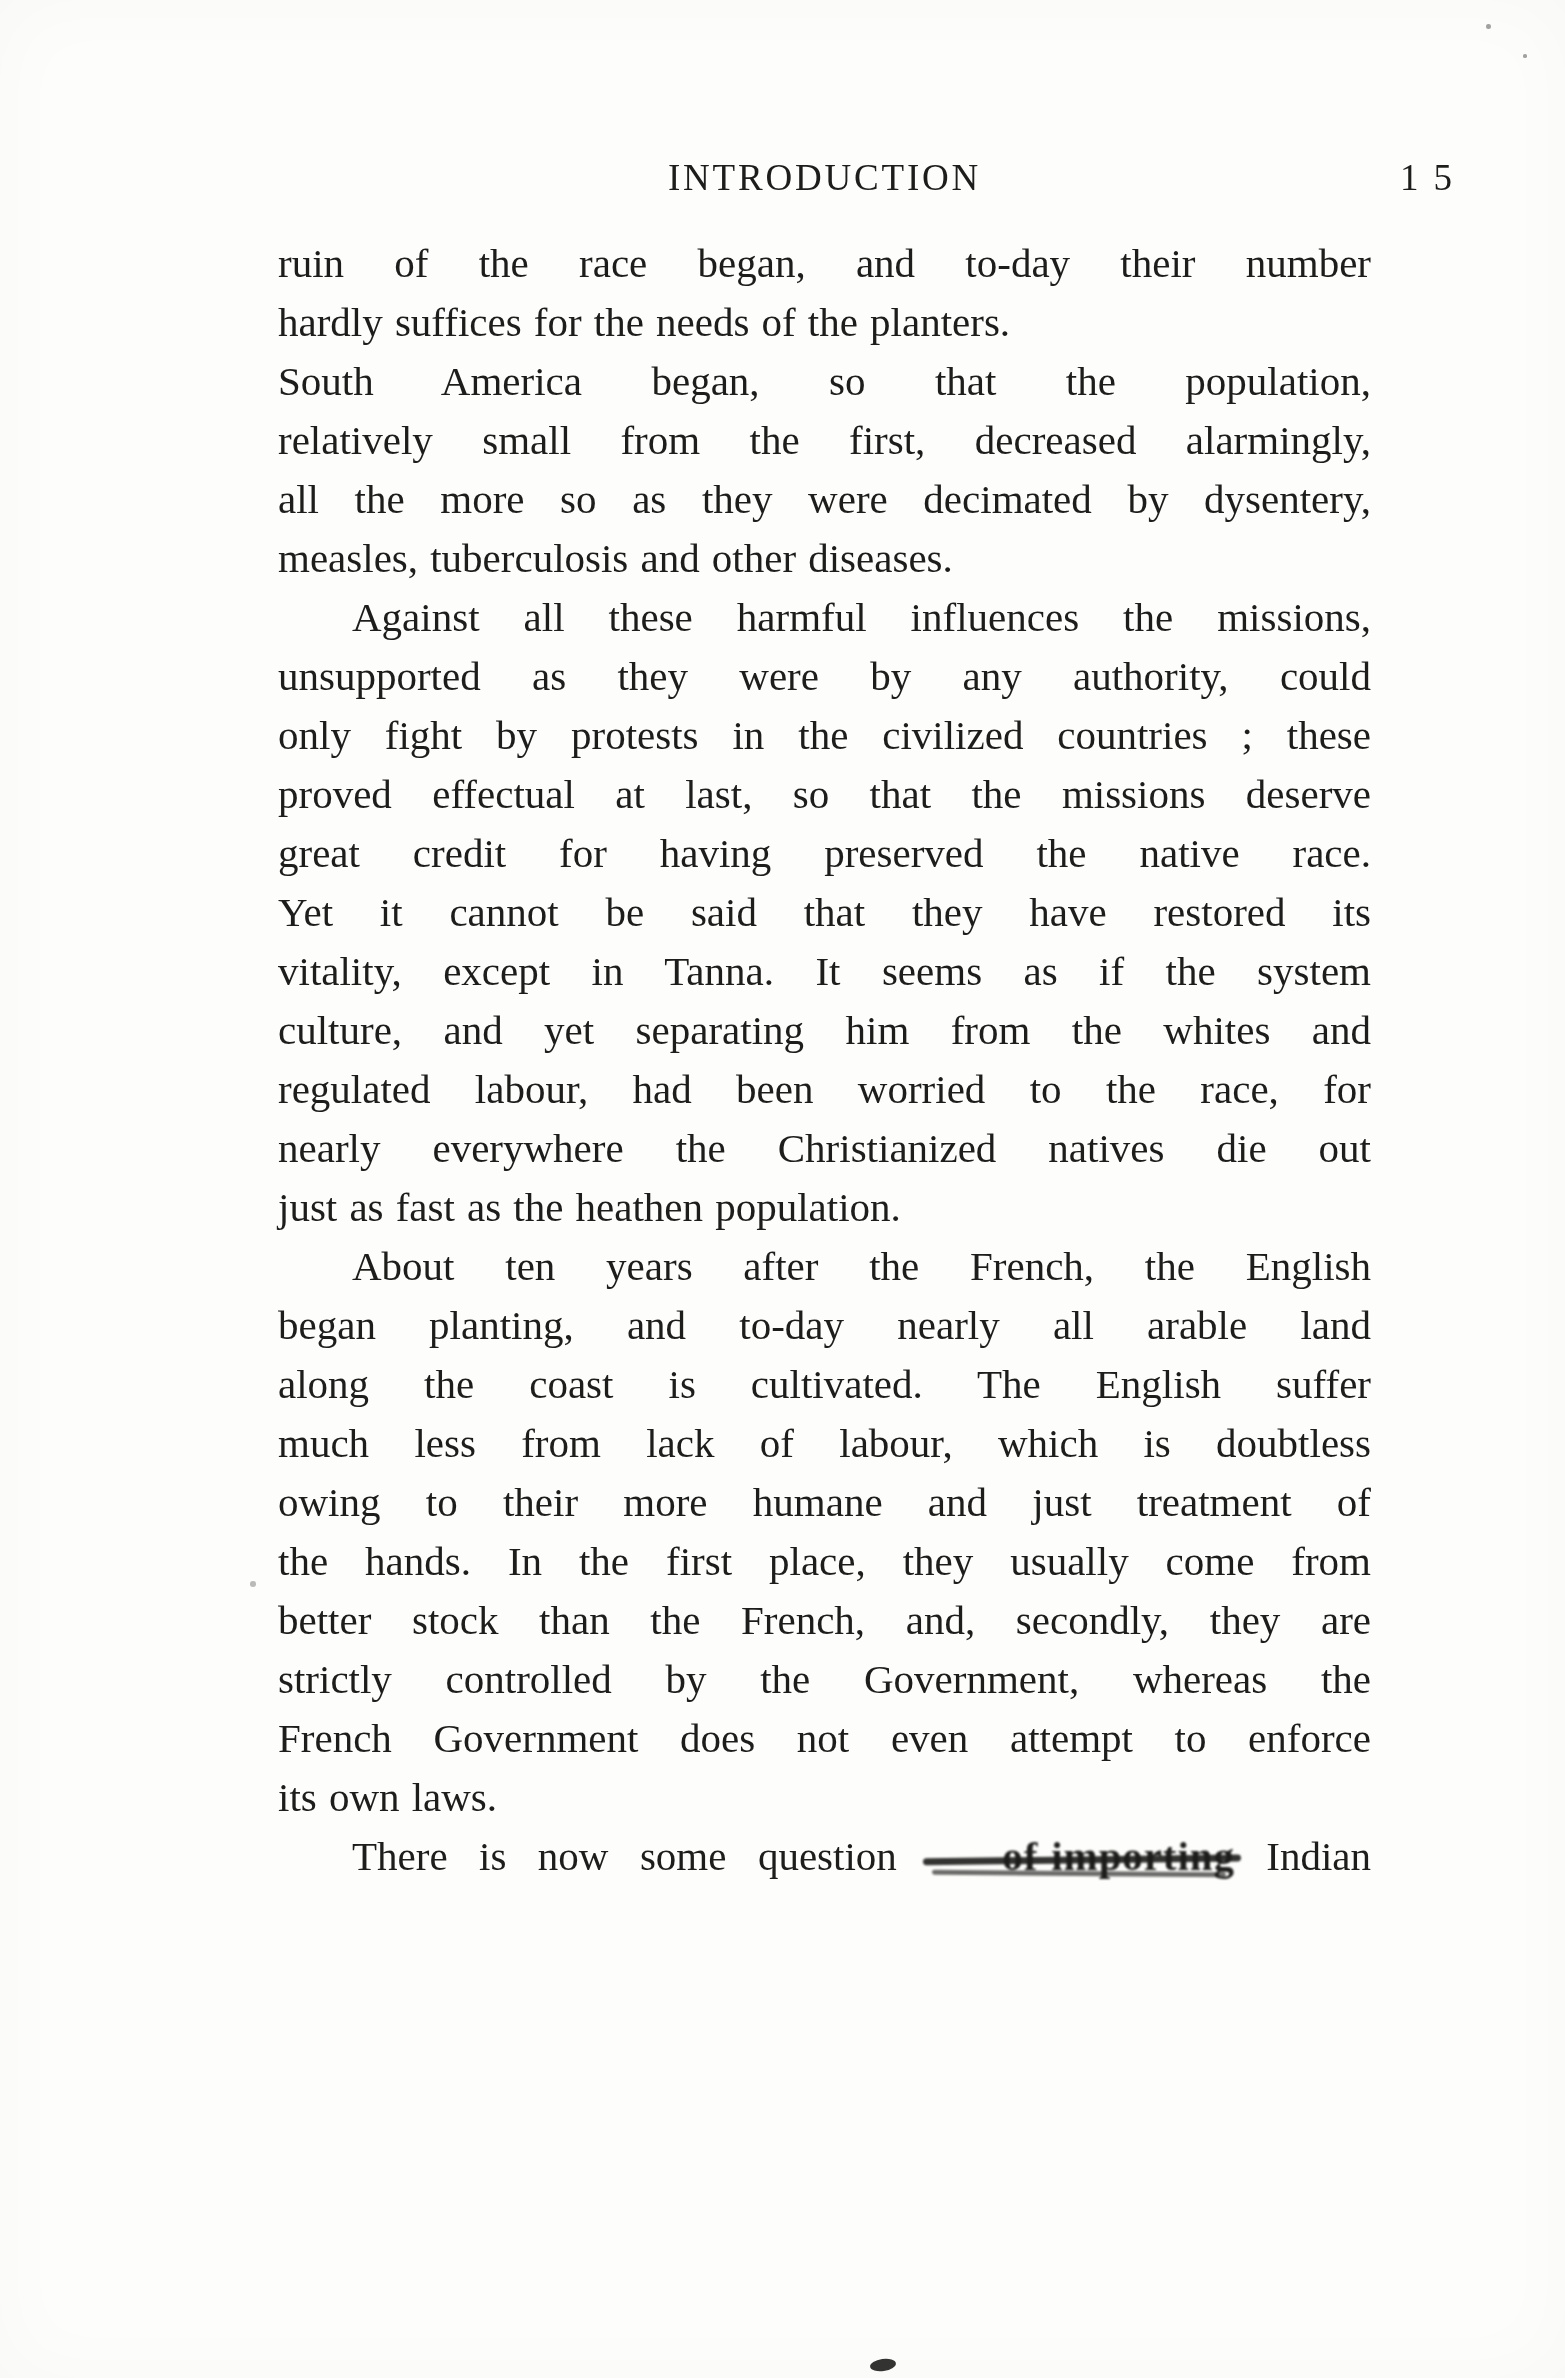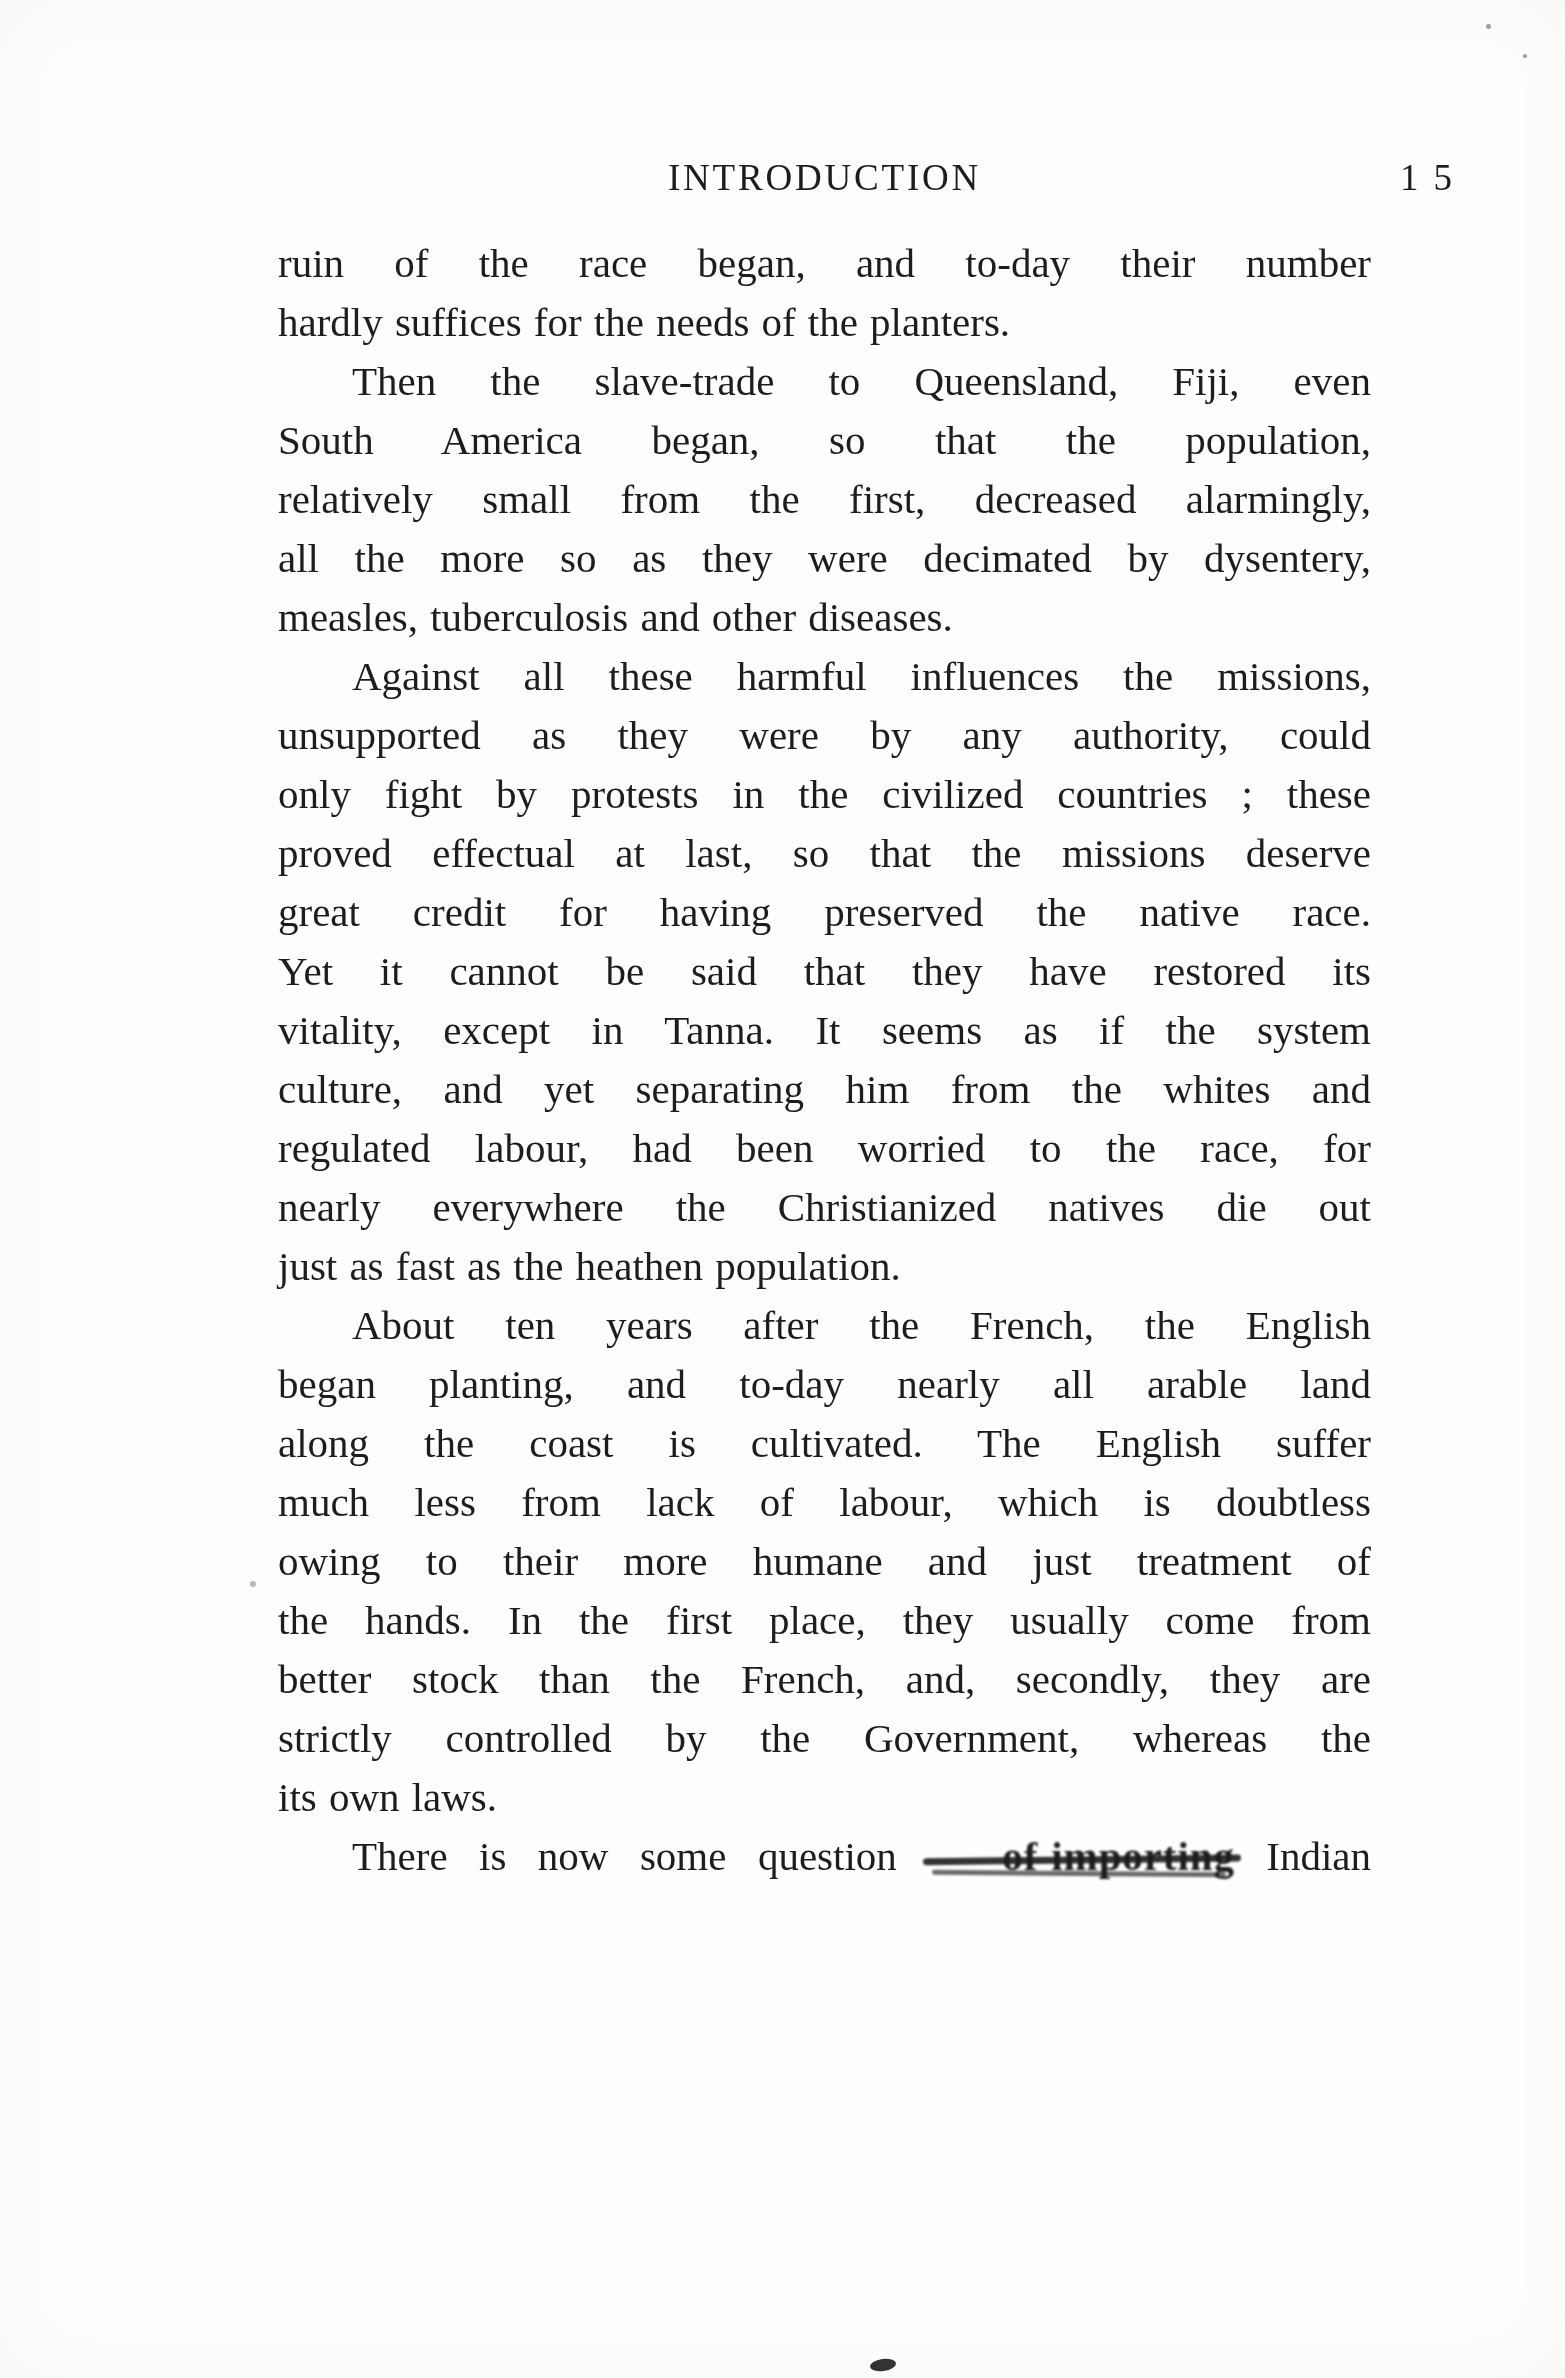--- a/index.html
+++ b/index.html
@@ -125,21 +125,20 @@
     <span class="running-title">INTRODUCTION</span>
     <span class="page-number">15</span>
   </div>
 
   <div class="text-block">
       <div class="paragraph">
         <div class="line"><span>ruin of the race began, and to-day their number</span></div>
         <div class="line last"><span>hardly suffices for the needs of the planters.</span></div>
       </div>
       <div class="paragraph">
-        <div class="line indent"><span>Then the slave-trade to Queensland, Fiji, even</span></div>
         <div class="line"><span>South America began, so that the population,</span></div>
         <div class="line"><span>relatively small from the first, decreased alarmingly,</span></div>
         <div class="line"><span>all the more so as they were decimated by dysentery,</span></div>
         <div class="line last"><span>measles, tuberculosis and other diseases.</span></div>
       </div>
       <div class="paragraph">
         <div class="line indent"><span>Against all these harmful influences the missions,</span></div>
         <div class="line"><span>unsupported as they were by any authority, could</span></div>
         <div class="line"><span>only fight by protests in the civilized countries ; these</span></div>
         <div class="line"><span>proved effectual at last, so that the missions deserve</span></div>
@@ -153,20 +152,21 @@
       </div>
       <div class="paragraph">
         <div class="line indent"><span>About ten years after the French, the English</span></div>
         <div class="line"><span>began planting, and to-day nearly all arable land</span></div>
         <div class="line"><span>along the coast is cultivated. The English suffer</span></div>
         <div class="line"><span>much less from lack of labour, which is doubtless</span></div>
         <div class="line"><span>owing to their more humane and just treatment of</span></div>
         <div class="line"><span>the hands. In the first place, they usually come from</span></div>
         <div class="line"><span>better stock than the French, and, secondly, they are</span></div>
         <div class="line"><span>strictly controlled by the Government, whereas the</span></div>
+        <div class="line"><span>French Government does not even attempt to enforce</span></div>
         <div class="line last"><span>its own laws.</span></div>
       </div>
       <div class="paragraph">
         <div class="line indent"><span>There is now some question </span><span class="struck">of importing</span><span> Indian</span></div>
       </div>
     </div>
 
   <span class="speck speck-a"></span>
   <span class="speck speck-b"></span>
   <span class="speck speck-c"></span>

